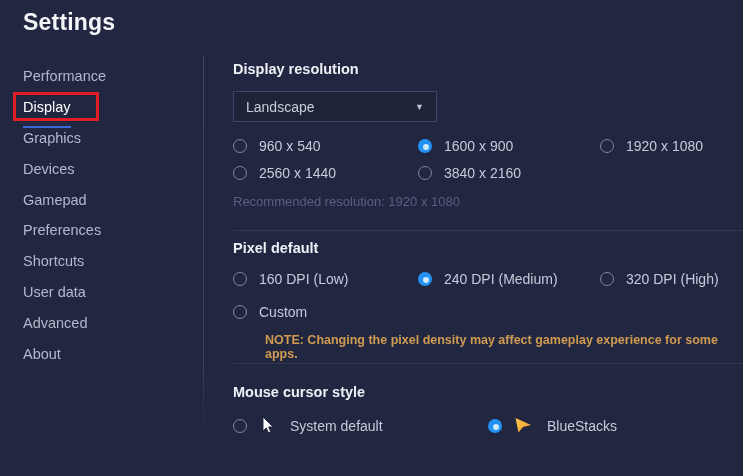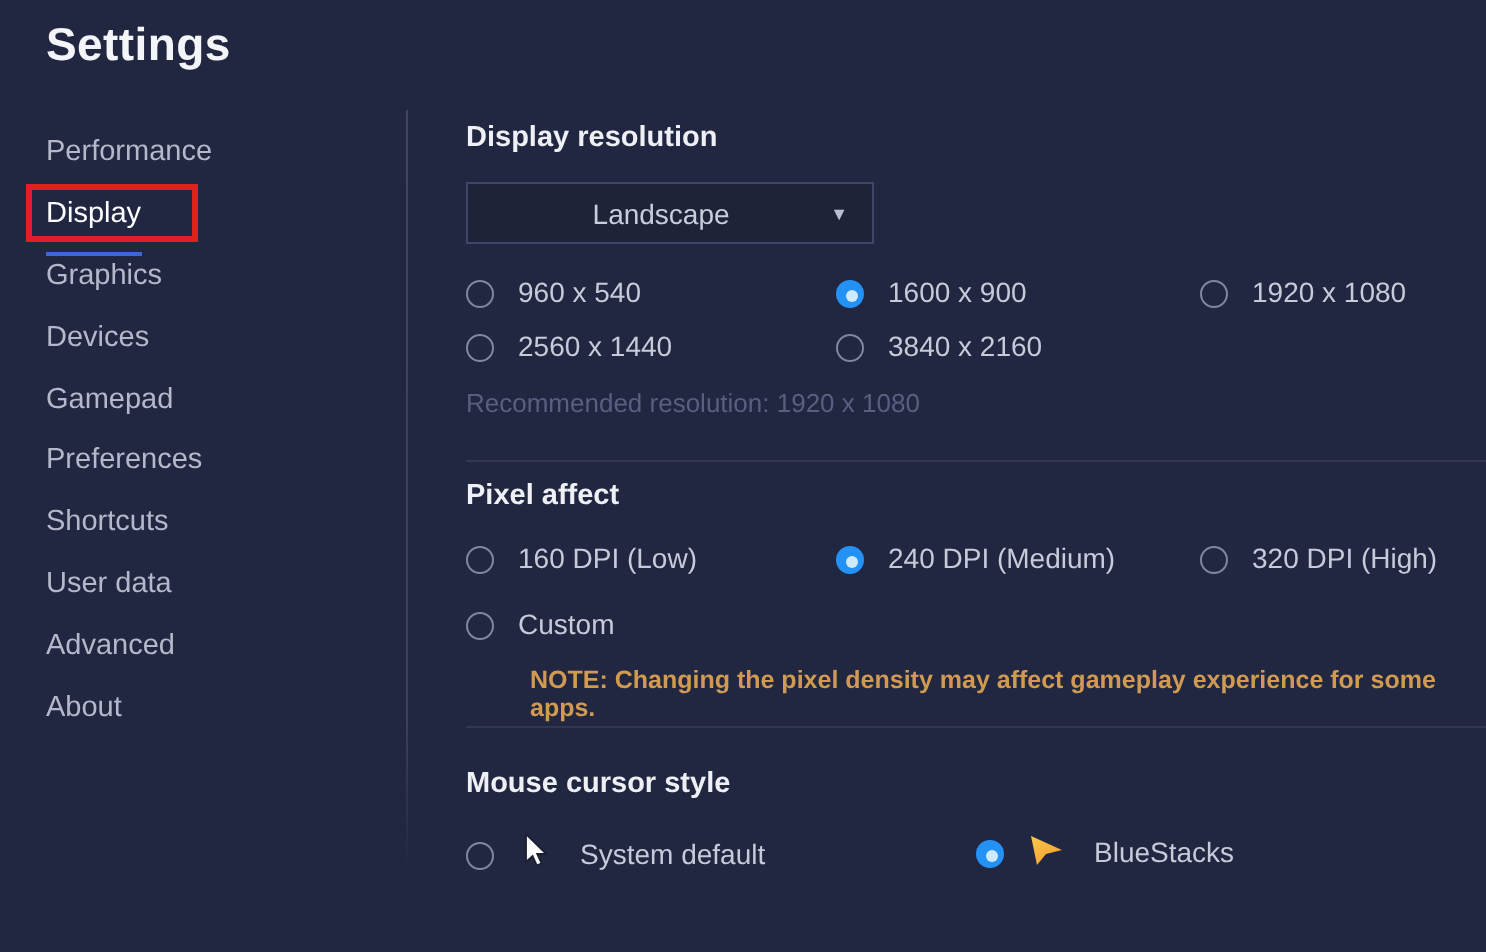--- a/index.html
+++ b/index.html
@@ -56,31 +56,31 @@
   }
   .dropdown {
     position:absolute; left:233px; top:91px;
     width:204px; height:31px;
     border:1px solid #3e466a;
     background:#1e2338;
     display:flex; align-items:center;
     padding:0 12px;
     cursor:pointer;
   }
-  .dropdown .dd-value { flex:1; font-size:14px; color:#c9cdda;text-align:center; }
+  .dropdown .dd-value { flex:1; font-size:14px; color:#c9cdda; }
   .dropdown .dd-caret { font-size:9px; color:#b9bfd2; }
   .radio-grid {
     position:absolute; left:233px;
     display:grid;
     grid-template-columns:185px 182px auto;
     grid-auto-rows:27px;
     align-items:center;
   }
   .radio-opt {
-    display:flex; align-items:flex-end; gap:12px;
+    display:flex; align-items:center; gap:12px;
     cursor:pointer; white-space:nowrap;
   }
   .radio-opt .opt-label { font-size:14px; color:#c6cad9; }
   .radio {
     width:14px; height:14px; border-radius:50%;
     border:1.5px solid #7e86a2; flex:0 0 14px;
     position:relative;
   }
   .radio.sel {
     border-color:transparent;
@@ -151,21 +151,21 @@
   <div class="radio-opt">
     <span class="radio"></span>
     <span class="opt-label">3840 x 2160</span>
   </div>
 </div>
 
 <div class="hint-text">Recommended resolution: 1920 x 1080</div>
 
 <div class="h-divider" style="top:230px"></div>
 
-<div class="section-heading" style="top:240px">Pixel affect</div>
+<div class="section-heading" style="top:240px">Pixel default</div>
 
 <div class="radio-grid" style="top:265px">
   <div class="radio-opt">
     <span class="radio"></span>
     <span class="opt-label">160 DPI (Low)</span>
   </div>
   <div class="radio-opt">
     <span class="radio sel"></span>
     <span class="opt-label">240 DPI (Medium)</span>
   </div>

